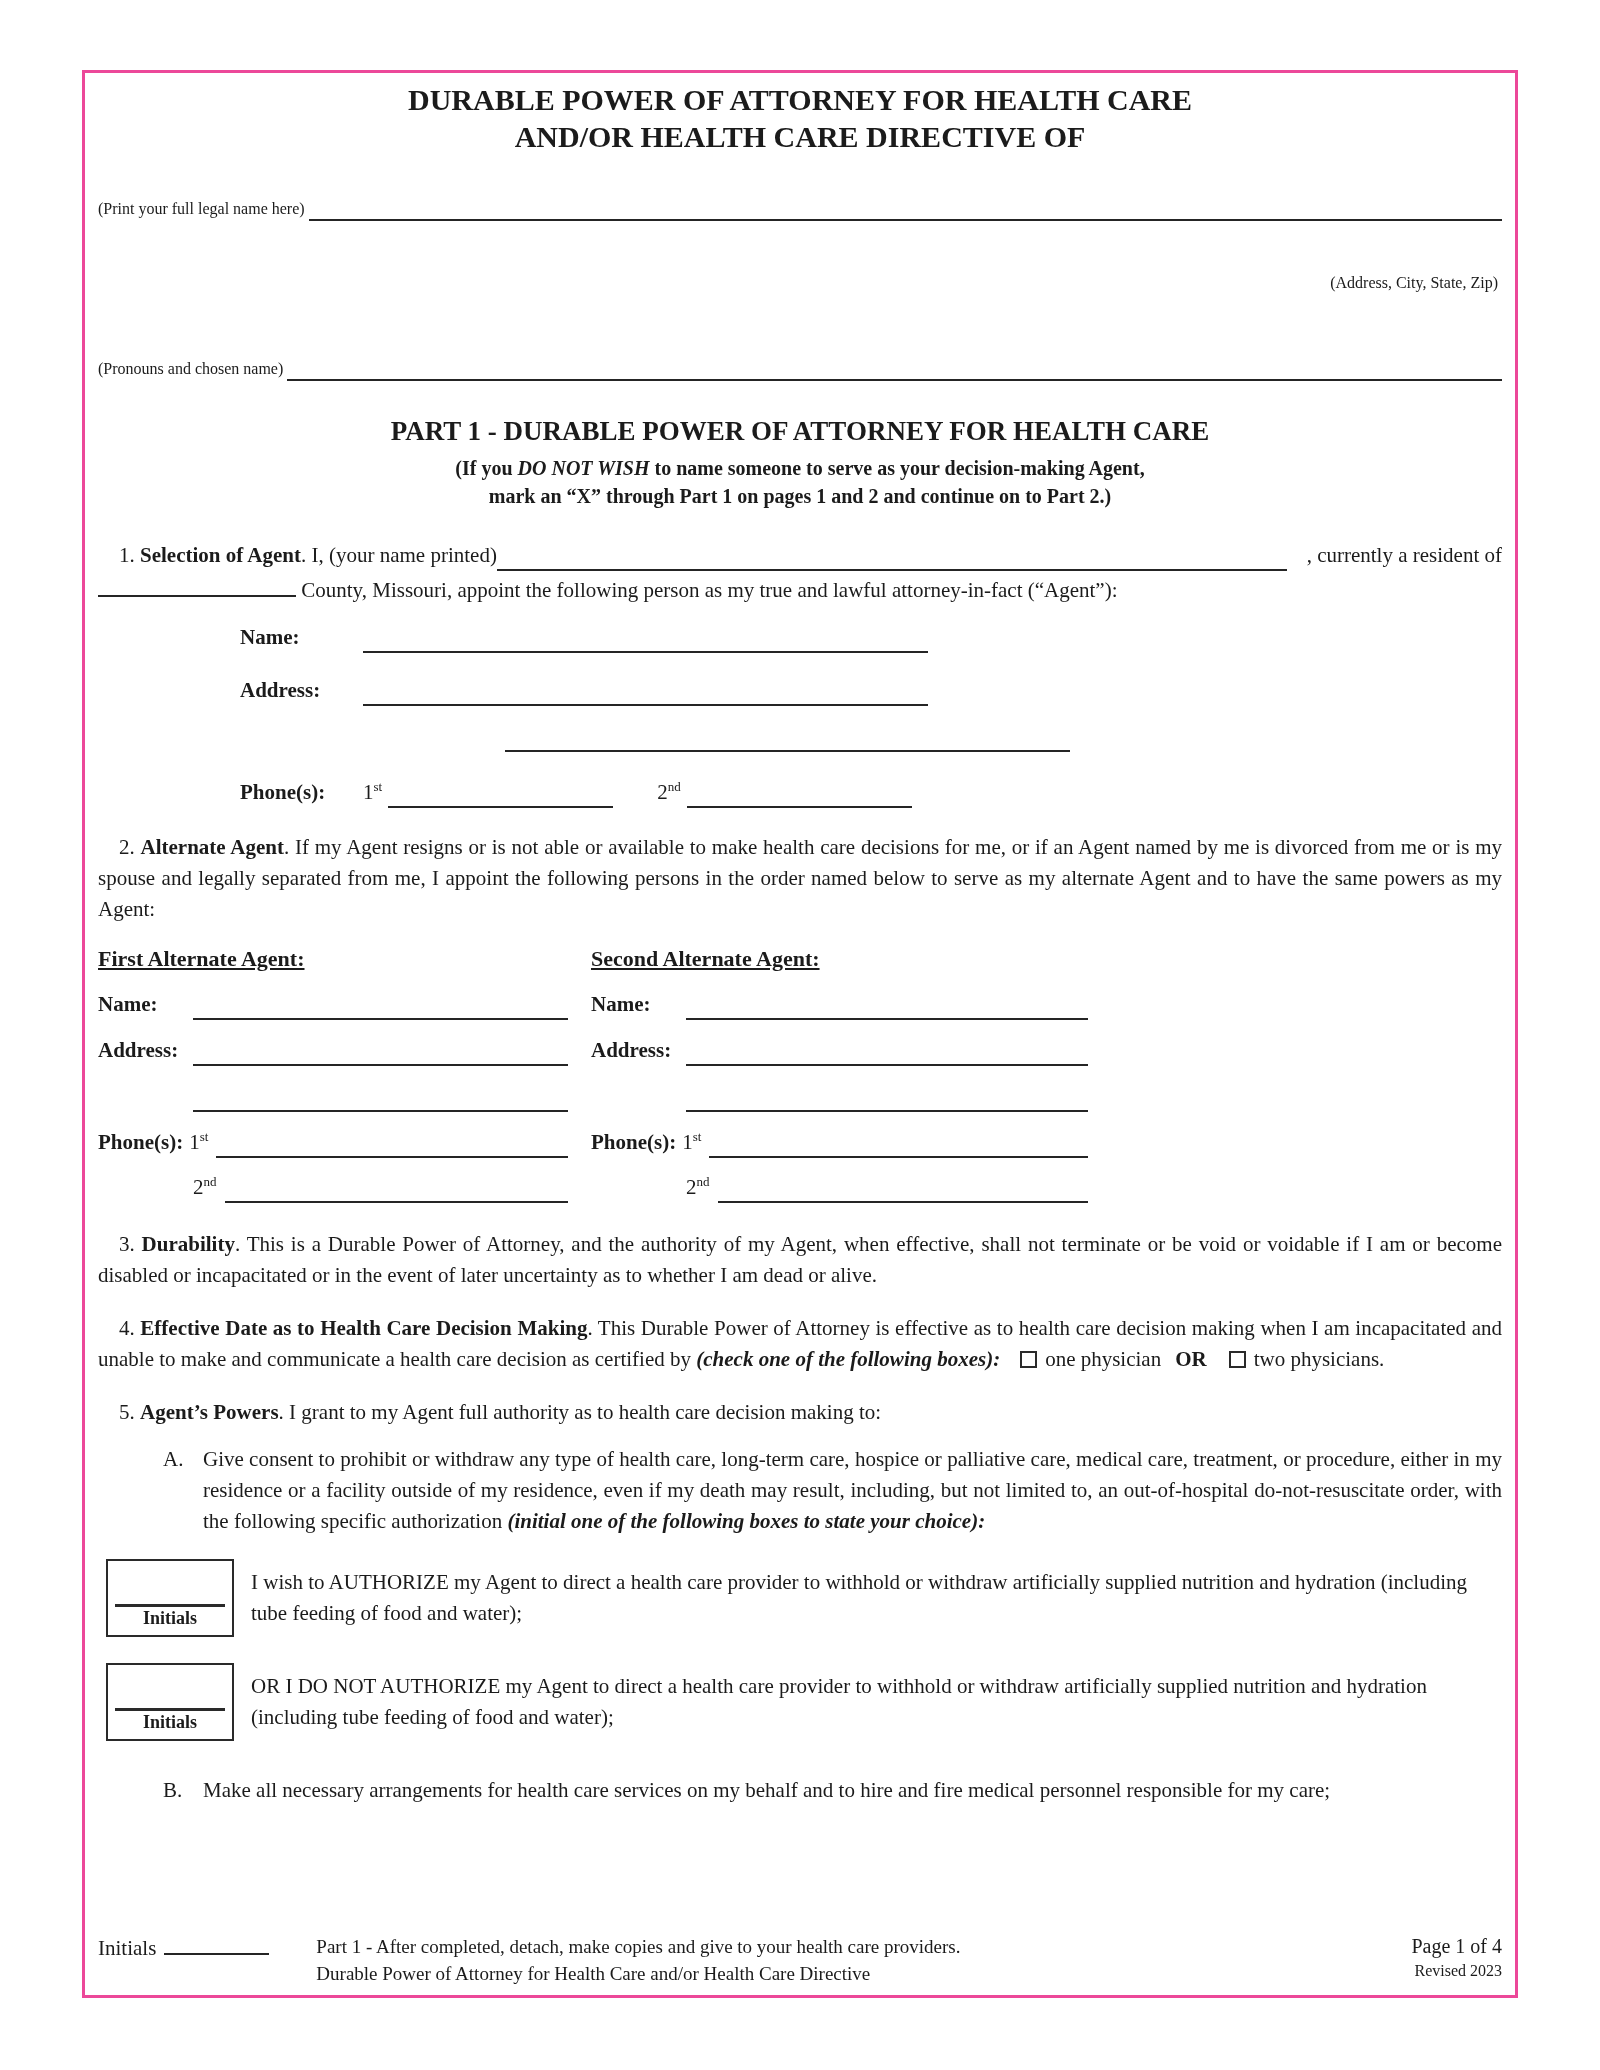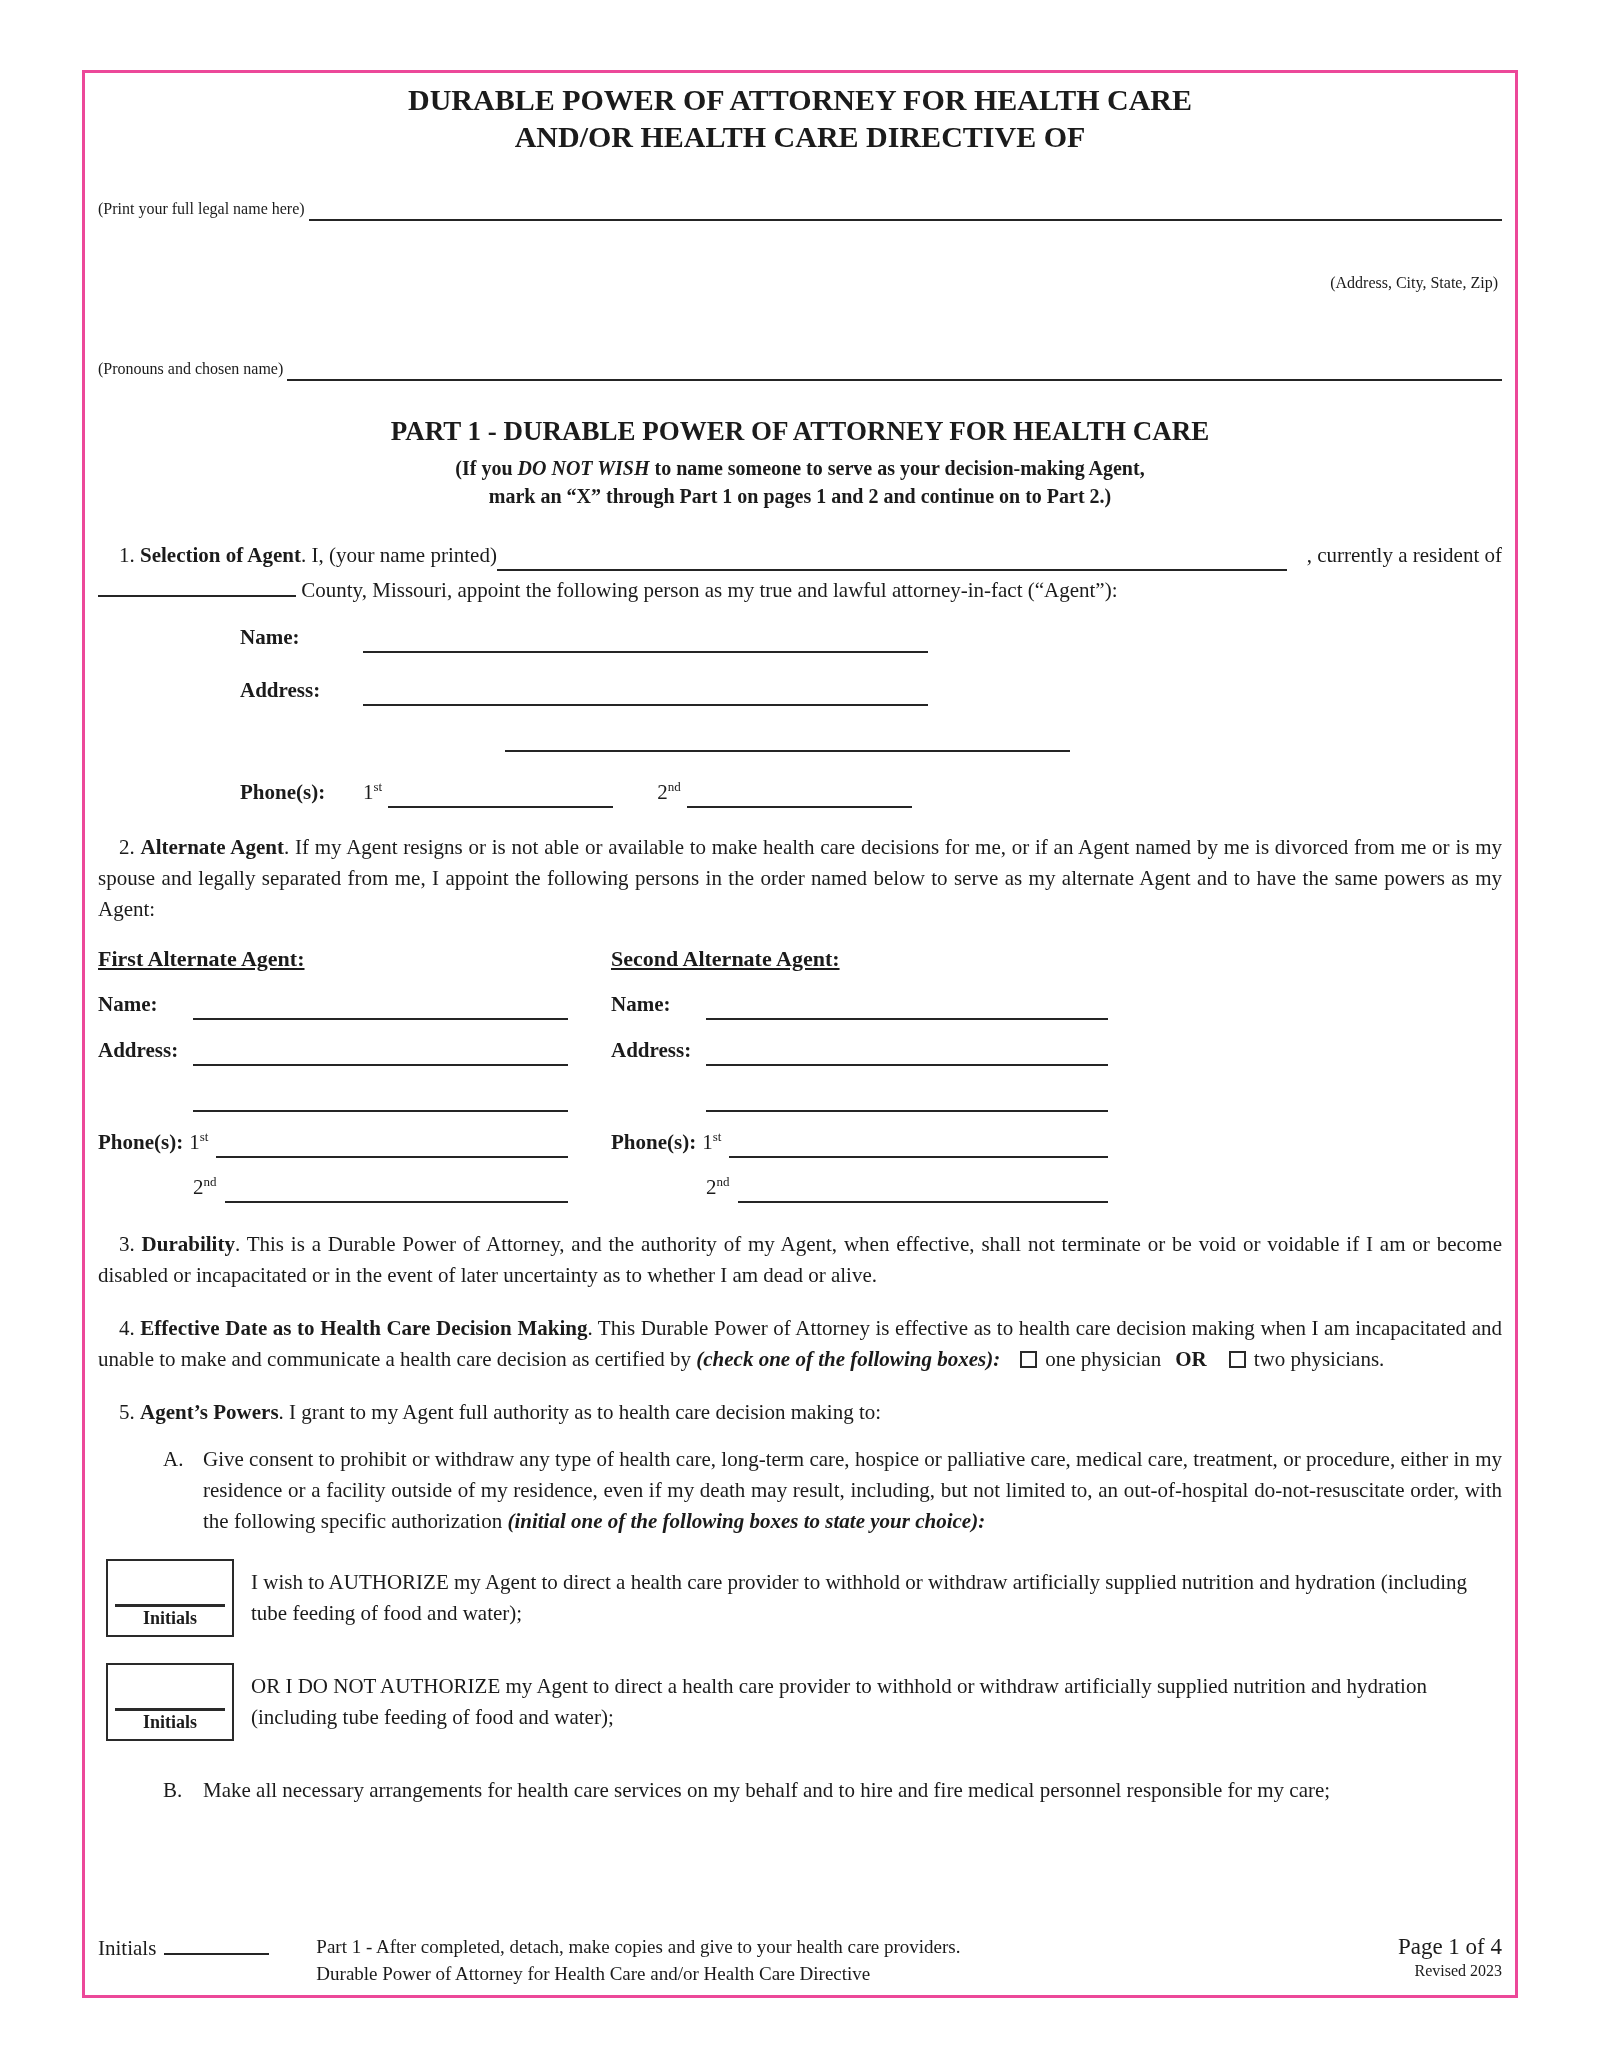--- a/index.html
+++ b/index.html
@@ -44,21 +44,21 @@
   sup { font-size:13px; line-height:0; }
   .pline1 { width:225px; height:26px; margin-left:6px; }
   .p2num { margin-left:44px; }
 
   .para { text-align:justify; text-indent:21px; }
   .s2p { margin-top:24px; }
   .s3p { margin-top:26px; }
   .s4p { margin-top:22px; }
   .s5p { margin-top:22px; text-indent:0; padding-left:21px; text-align:left; }
 
-  .altgrid { display:grid; grid-template-columns:470px 497px; column-gap:43px; margin-top:18px; }
+  .altgrid { display:grid; grid-template-columns:470px 497px; column-gap:23px; margin-top:18px; }
   .althead { font-weight:bold; text-decoration:underline; font-size:22px; }
   .altrow { display:flex; align-items:flex-end; margin-top:15px; }
   .altrow .alabel { flex:0 0 auto; font-weight:bold; width:95px; }
   .altrow .aflex { flex:1 1 auto; height:26px; }
   .alt-addr2 { margin-top:18px; margin-left:95px; height:28px; display:block; }
   .altphone1 .alabel { width:auto; margin-right:6px; }
   .altphone1 .pnum { margin-right:8px; }
   .altphone2 { margin-left:95px; margin-top:14px; }
   .altphone2 .pnum { margin-right:8px; }
 
@@ -82,21 +82,21 @@
   }
   .initline { width:100%; border-top:3px solid #2a2a2a; }
   .initlabel { font-weight:bold; font-size:18px; line-height:23px; }
   .authtext { margin-left:17px; flex:1 1 auto; }
 
   .footer { position:absolute; left:13px; right:13px; bottom:8px; display:flex; align-items:flex-start; }
   .f-left { white-space:nowrap; }
   .f-init-line { width:105px; height:22px; margin-left:8px; }
   .f-center { margin-left:47px; font-size:19px; line-height:27px; flex:1 1 auto; }
   .f-right { text-align:right; white-space:nowrap; }
-  .f-page { font-size:23px; line-height:27px; }
+  .f-page { font-size:20px; line-height:27px; }
   .f-rev { font-size:16px; line-height:22px; }
 </style>
 </head>
 <body>
 
 <div class="form-border">
 
   <div class="title">
     <div>DURABLE POWER OF ATTORNEY FOR HEALTH CARE</div>
     <div>AND/OR HEALTH CARE DIRECTIVE OF</div>

